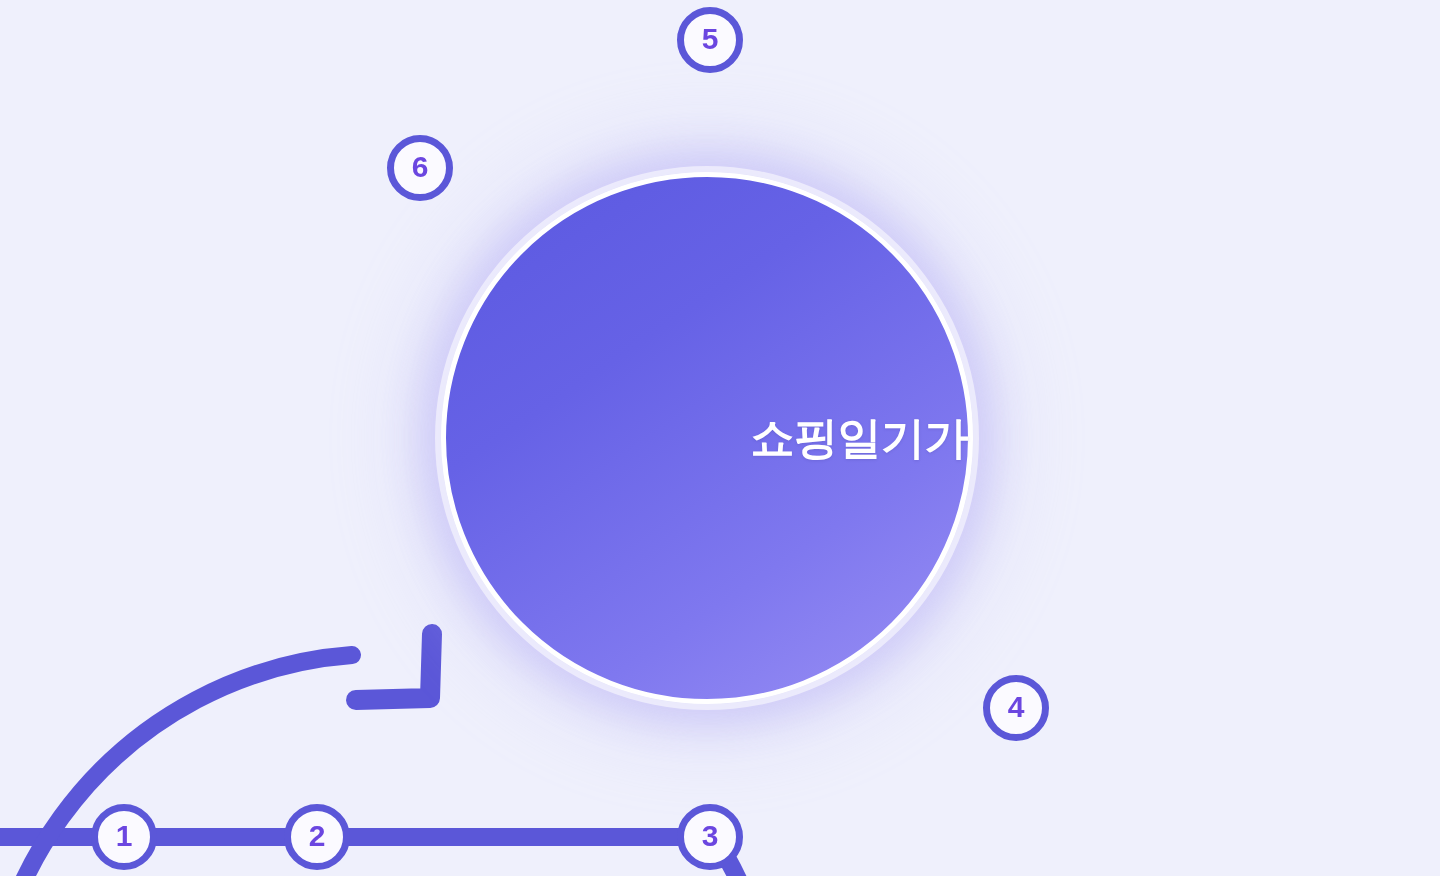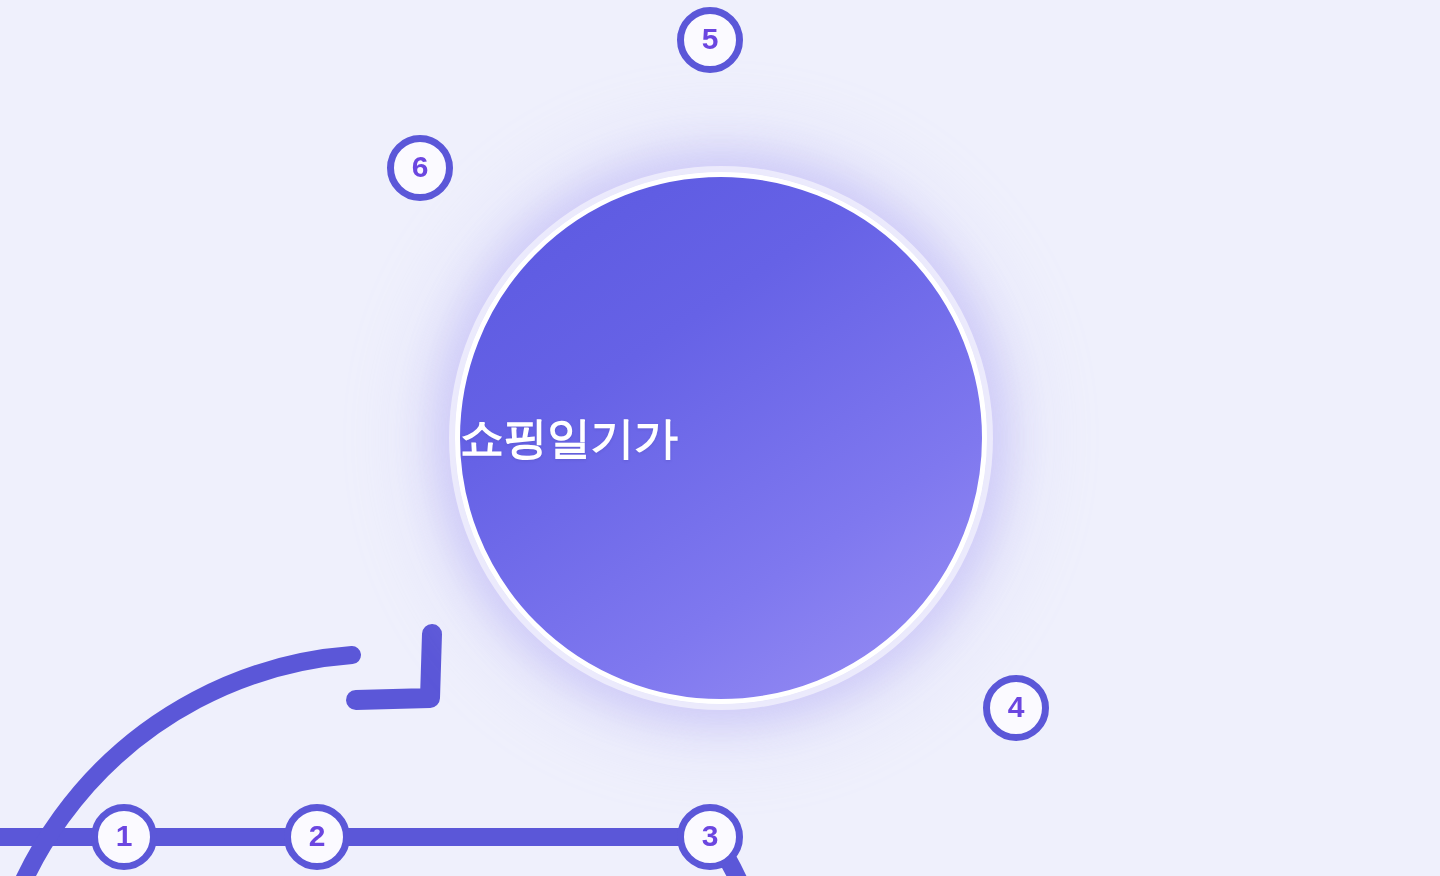--- a/index.html
+++ b/index.html
@@ -27,34 +27,34 @@
     left: 0;
     top: 0;
     width: 1440px;
     height: 876px;
     display: block;
   }
 
   
   .hub {
     position: absolute;
-    left: 455px;
+    left: 441px;
     top: 172px;
     width: 532px;
     height: 532px;
     border-radius: 50%;
     box-sizing: border-box;
     border: 5px solid #ffffff;
     background: linear-gradient(146deg, #5a58e0 0%, #6662e6 34%, #7f78ef 70%, #9a90f4 100%);
     box-shadow:
       0 0 0 6px rgba(255,255,255,0.55),
       0 0 34px 22px rgba(180,175,245,0.42),
       0 0 70px 40px rgba(200,196,248,0.30);
     display: flex;
-    align-items: flex-start;
+    align-items: flex-end;
     justify-content: center;
     flex-direction: column;
   }
 
   .hub-text {
     text-align: center;
     color: #ffffff;
     font-size: 44px;
     font-weight: 700;
     line-height: 1.72;

